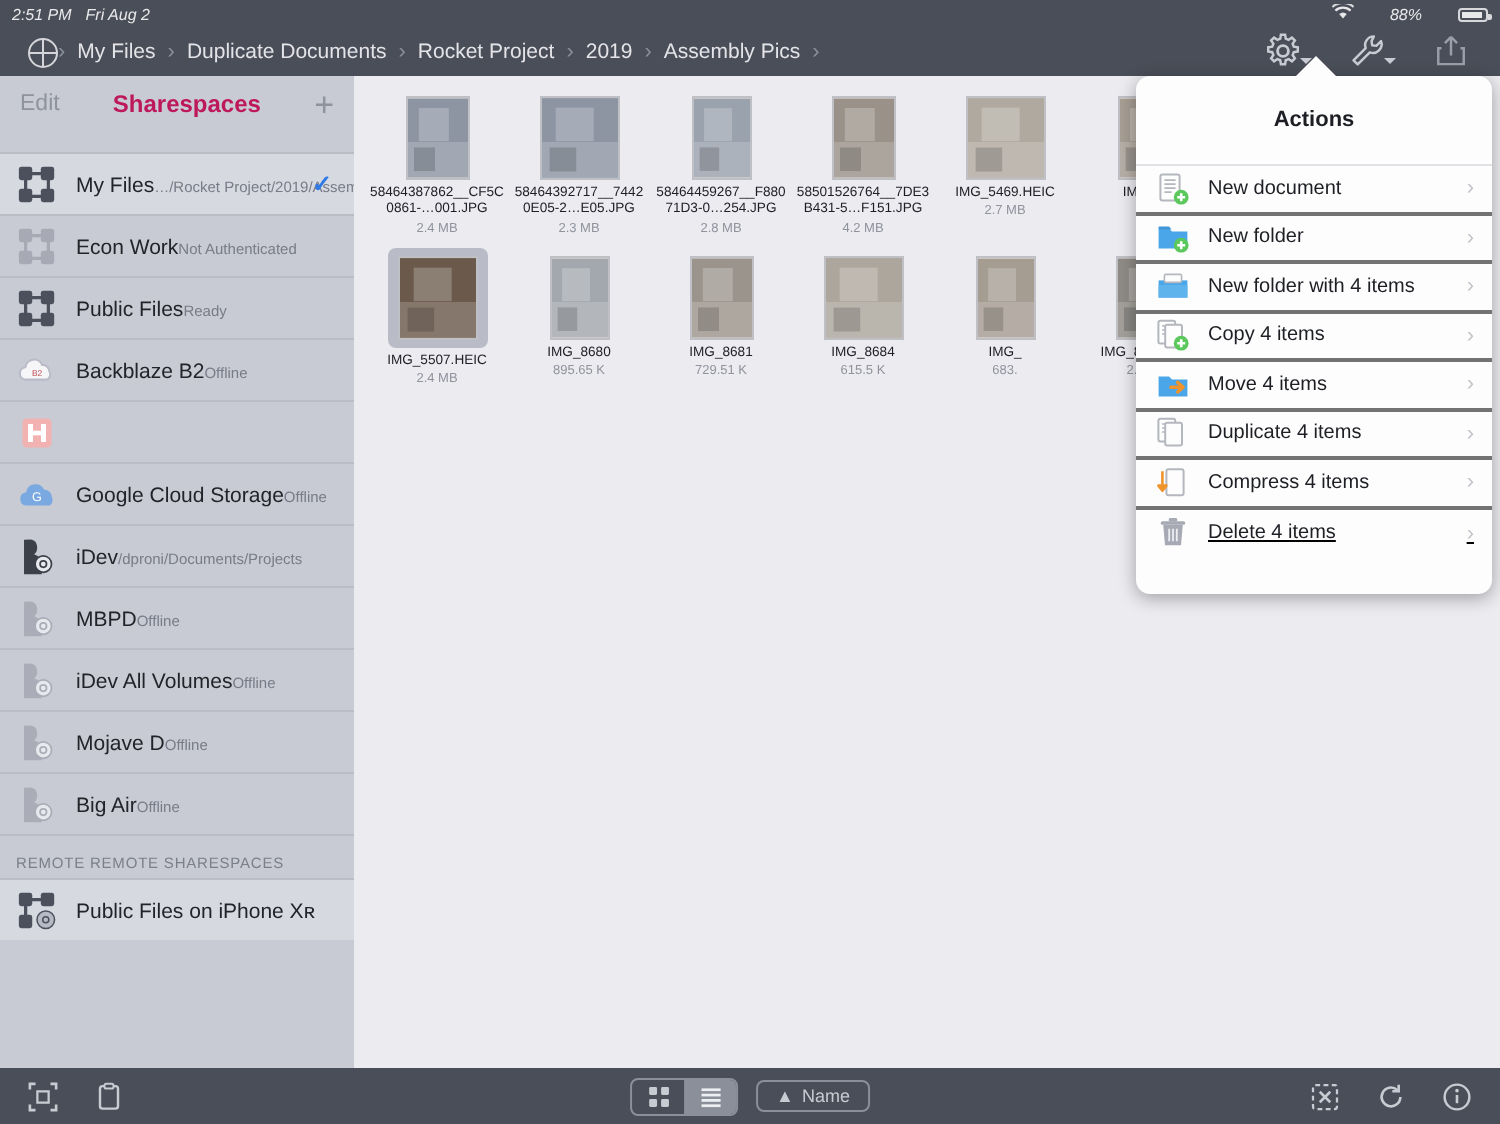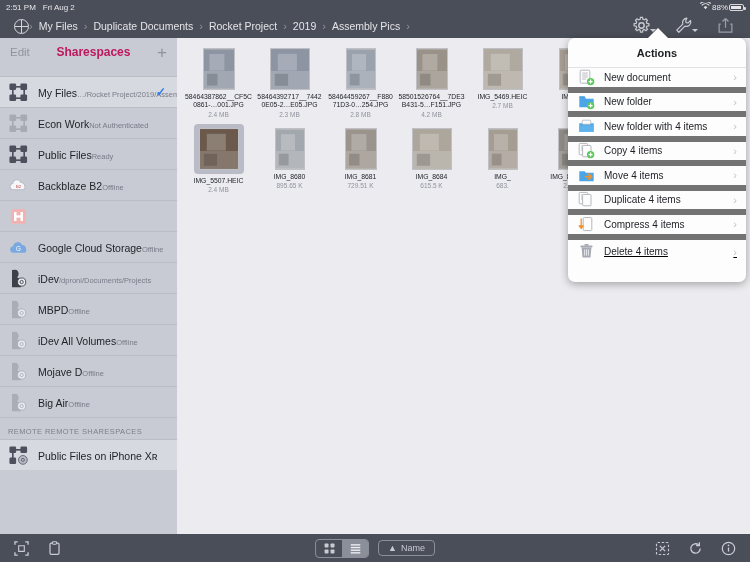--- a/index.html
+++ b/index.html
@@ -8,25 +8,25 @@
     font-family: "Liberation Sans", sans-serif;
     overflow: hidden;
     background: #e9e9ee;
   }
   #app { position: relative; width: 750px; height: 562px; }
 
   
   .statusbar {
     position: absolute; top: 0; left: 0; width: 750px; height: 14px;
     background: #4a4e58; color: #e8e8ea;
-    font-size: 8px; display: flex; align-items: center;
+    font-size: 8px; display: flex; align-items: center; font-style: italic;
   }
   .statusbar .sb-left { display: flex; gap: 7px; padding-left: 6px; }
   .statusbar .sb-right {
-    margin-left: auto; display: flex; align-items: center; gap: 1px; padding-right: 6px;
+    margin-left: auto; display: flex; align-items: center; gap: 18px; padding-right: 6px;
   }
   .wifi-ico { display:inline-block; }
   .batt {
     display: inline-block; width: 15px; height: 7px;
     border: 1px solid #d8d8dc; border-radius: 2px; position: relative;
   }
   .batt::after {
     content:""; position:absolute; right:-2.5px; top:2px;
     width:1.5px; height:3px; background:#d8d8dc; border-radius:0 1px 1px 0;
   }
@@ -135,27 +135,27 @@
     background: #fdfdfd; border-radius: 7px;
     box-shadow: 0 2px 9px rgba(0,0,0,.32);
     overflow: hidden; z-index: 30;
   }
   .pop-arrow {
     position: absolute; top: 28px; left: 648px; width: 0; height: 0;
     border-left: 10px solid transparent; border-right: 10px solid transparent;
     border-bottom: 10px solid #fdfdfd; z-index: 31;
   }
   .pop-title {
-    height: 30px; display: flex; align-items: center; justify-content: center;
+    height: 45px; display: flex; align-items: center; justify-content: center;
     font-size: 11px; font-weight: bold; color: #1d1f24;
     border-bottom: 1px solid #e2e2e6;
   }
   .pop-item {
     height: 24.5px; display: flex; align-items: center; gap: 9px;
-    padding: 0 9px 0 10px; border-bottom: 6px solid #737373;
+    padding: 0 9px 0 10px; border-bottom: 2px solid #737373;
   }
   .pop-item:last-child { border-bottom: none; text-decoration: underline; }
   .pop-ico { width: 17px; height: 17px; flex: none; }
   .pop-label { flex: 1; font-size: 10px; color: #1d1f24; }
   .pop-chev { color: #c2c2c8; font-size: 11px; }
   .pop-pad { height: 18px; }
 
   
   .bottombar {
     position: absolute; bottom: 0; left: 0; width: 750px; height: 28px;

